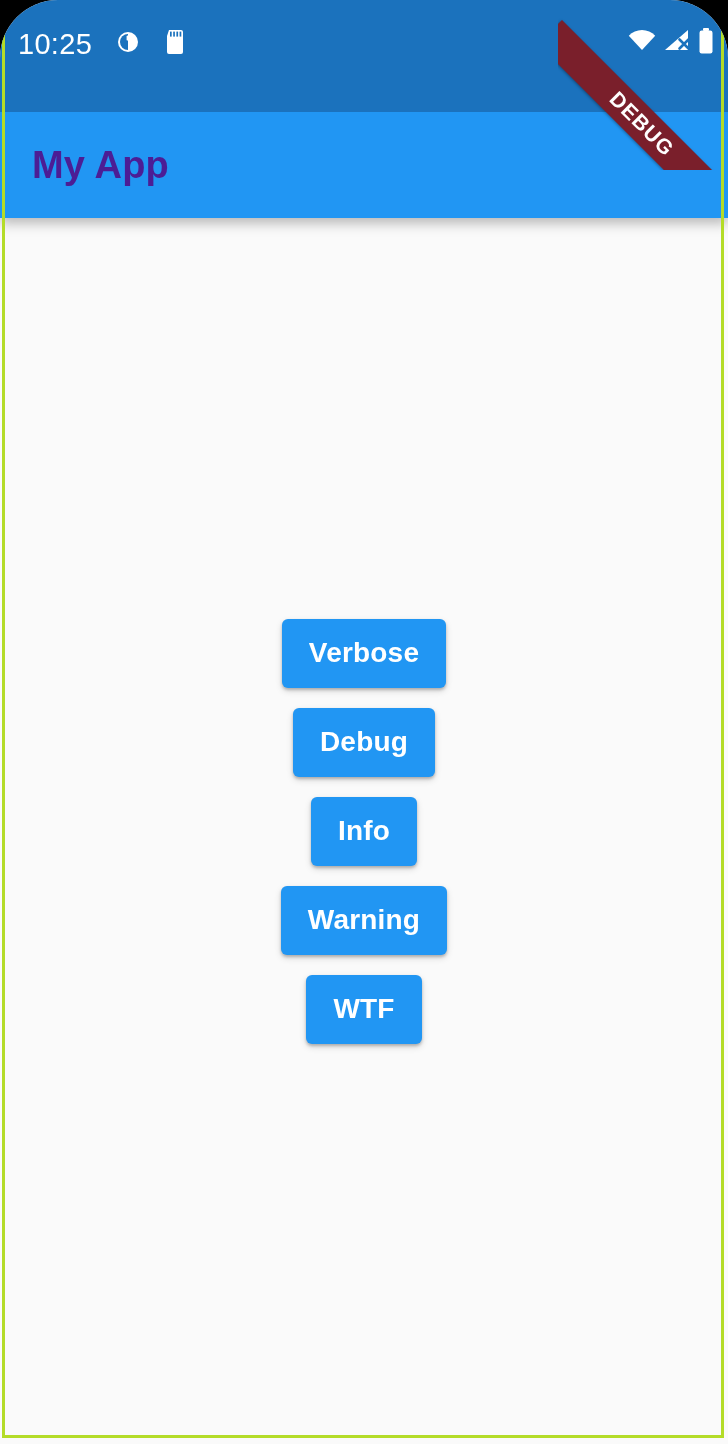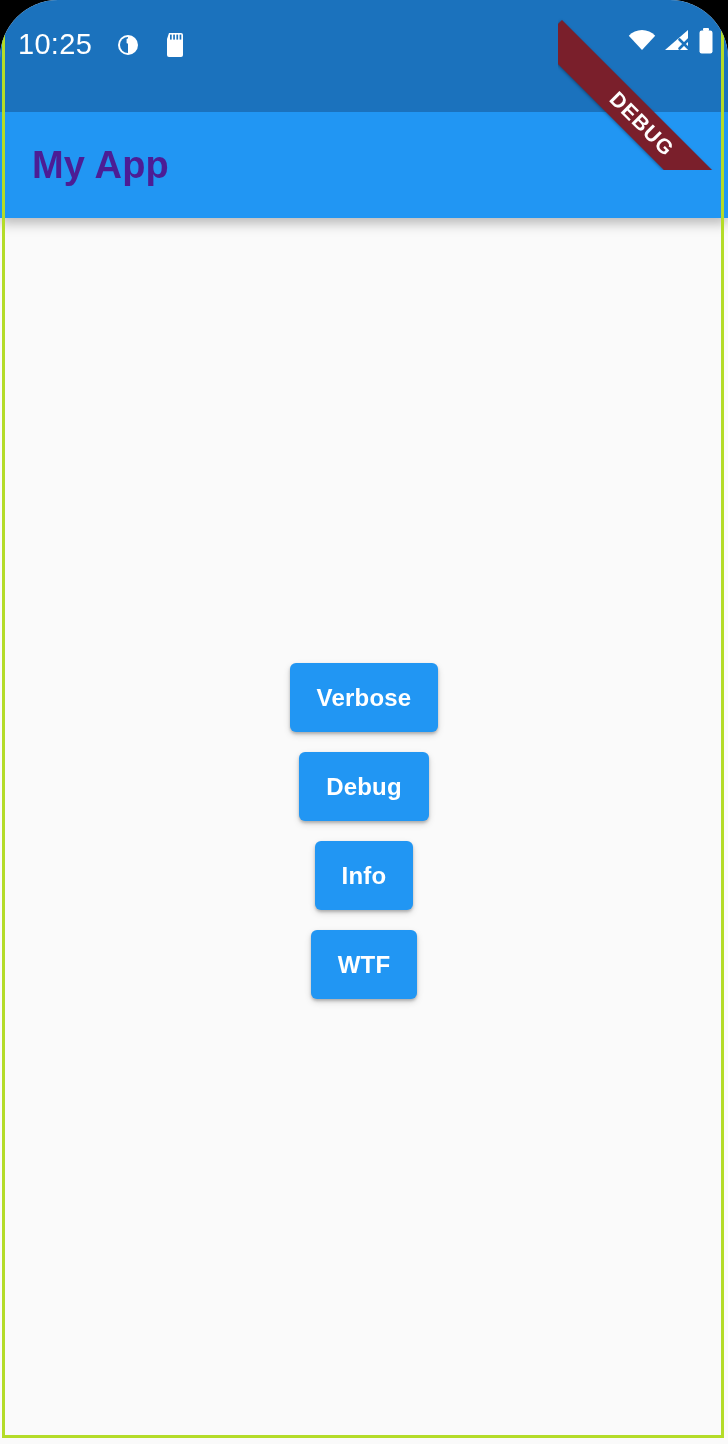--- a/index.html
+++ b/index.html
@@ -45,21 +45,21 @@
     width: 728px;
     height: 112px;
     background: #1b72bd;
     z-index: 5;
   }
   .status-left {
     position: absolute;
     left: 18px;
     top: 27px;
     display: flex;
-    align-items: flex-end;
+    align-items: center;
     gap: 24px;
   }
   .status-time {
     color: #ffffff;
     font-size: 29px;
     font-weight: 400;
     letter-spacing: 0.3px;
     line-height: 34px;
   }
   .status-right {
@@ -153,21 +153,21 @@
   }
   .mat-button {
     background: #2196f3;
     color: #ffffff;
     border: none;
     border-radius: 6px;
     height: 69px;
     padding: 4px 27px;
     margin: 10px 0;
     font-family: "Liberation Sans", sans-serif;
-    font-size: 24px;
+    font-size: 28px;
     font-weight: 700;
     letter-spacing: 0.2px;
     cursor: pointer;
     box-shadow: 0 2px 3px rgba(0,0,0,0.22), 0 3px 7px rgba(0,0,0,0.14);
     display: flex;
     align-items: center;
     justify-content: center;
     white-space: nowrap;
   }
 
@@ -246,20 +246,21 @@
 
     <div class="app-bar">
       <div class="app-bar-title">My App</div>
     </div>
 
     <div class="body-area">
       <div class="button-column">
         <button class="mat-button">Verbose</button>
         <button class="mat-button">Debug</button>
         <button class="mat-button">Info</button>
+        <button class="mat-button">Warning</button>
         <button class="mat-button">WTF</button>
       </div>
     </div>
 
     <div class="debug-border"></div>
 
   </div>
 </div>
 
 </body></html>

